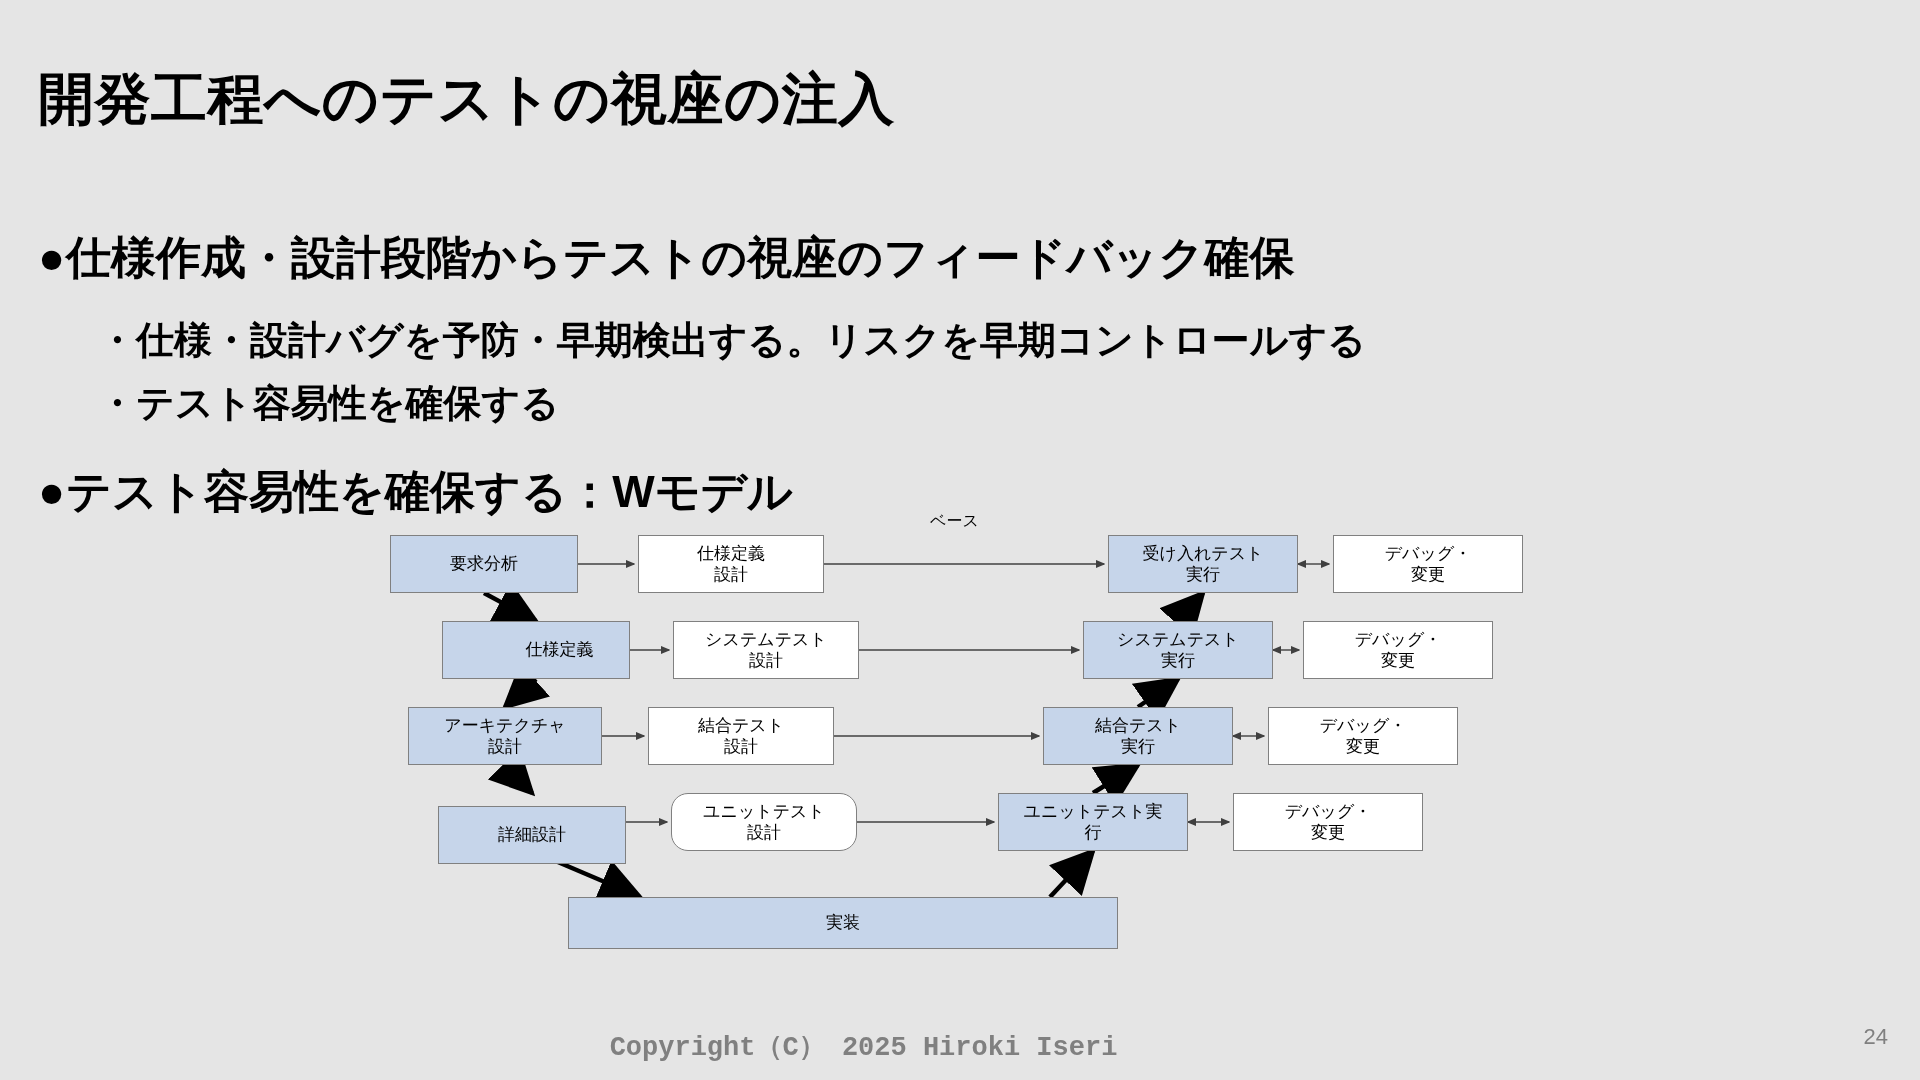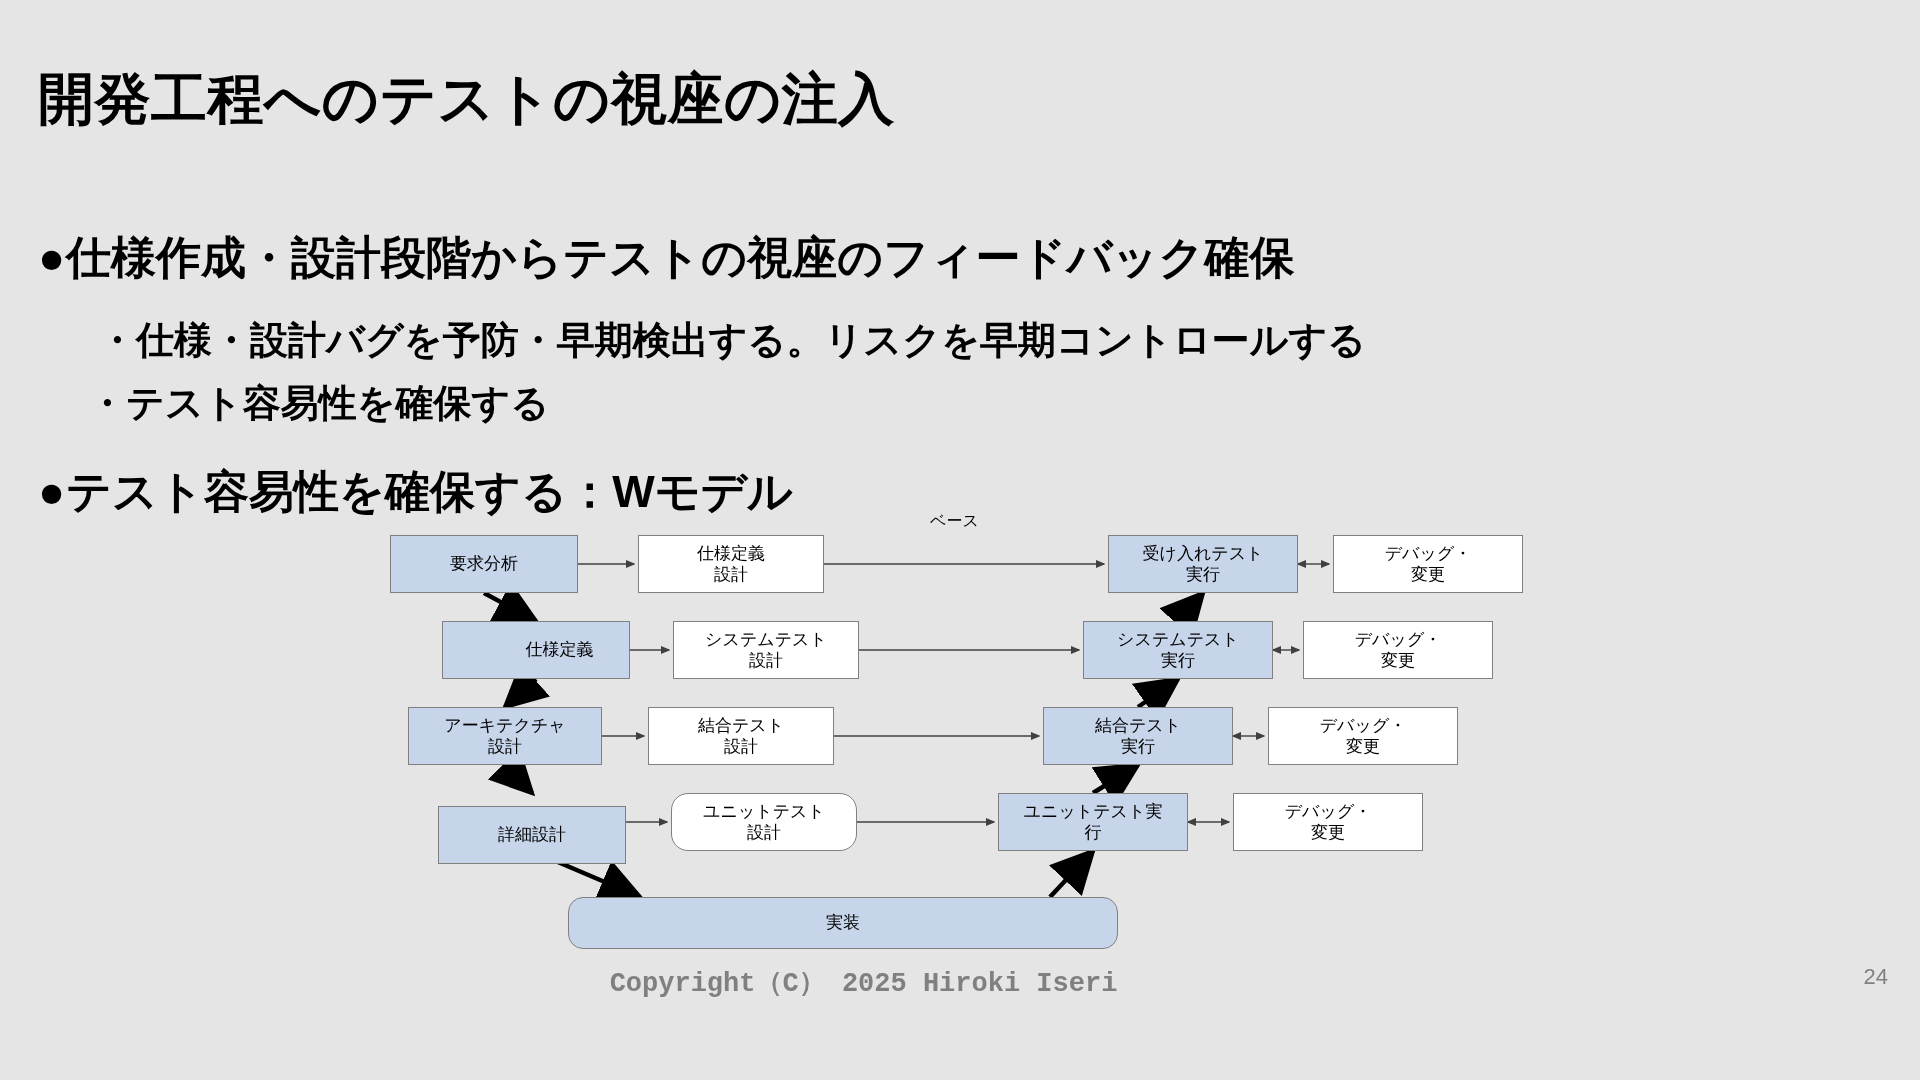--- a/index.html
+++ b/index.html
@@ -40,21 +40,21 @@
   }
   .bullet2 {
     position: absolute;
     font-size: 38px;
     font-weight: bold;
     color: #000000;
     white-space: nowrap;
   }
   #b1 { left: 38px; top: 228px; }
   #b2 { left: 98px; top: 315px; }
-  #b3 { left: 88px; top: 378px; }
+  #b3 { left: 98px; top: 378px; }
   #b4 { left: 38px; top: 462px; }
 
   .diagram {
     position: absolute;
     left: 390px;
     top: 535px;
     width: 1150px;
     height: 400px;
   }
   .node {
@@ -85,32 +85,32 @@
     position: absolute;
     left: 0;
     top: 0;
     width: 1150px;
     height: 400px;
     overflow: visible;
   }
   .copyright {
     position: absolute;
     left: 0;
-    top: 964px;
+    top: 1028px;
     width: 1727px;
     text-align: center;
     font-size: 27px;
     font-weight: bold;
     color: #808080;
     font-family: "Liberation Mono", monospace;
   }
   .pagenum {
     position: absolute;
     right: 32px;
-    top: 964px;
+    top: 1024px;
     font-size: 22px;
     color: #808080;
     margin-left: 20px;
   }
 </style>
 </head>
 <body>
 
 <div class="slide">
 
@@ -200,19 +200,19 @@
 変更</div>
 
     <div class="node fill" style="left:48px; top:271px; width:188px; height:58px;">詳細設計</div>
     <div class="node" style="left:281px; top:258px; width:186px; height:58px;border-radius:17px;">ユニットテスト
 設計</div>
     <div class="node fill" style="left:608px; top:258px; width:190px; height:58px;">ユニットテスト実
 行</div>
     <div class="node" style="left:843px; top:258px; width:190px; height:58px;">デバッグ・
 変更</div>
 
-    <div class="node fill" style="left:178px; top:362px; width:550px; height:52px;border-radius:15px;">実装</div>
+    <div class="node fill" style="left:178px; top:362px; width:550px; height:52px;">実装</div>
   </div>
 
   <div class="copyright">Copyright（C） 2025 Hiroki Iseri</div>
   <div class="pagenum">24</div>
 
 </div>
 
 </body></html>

